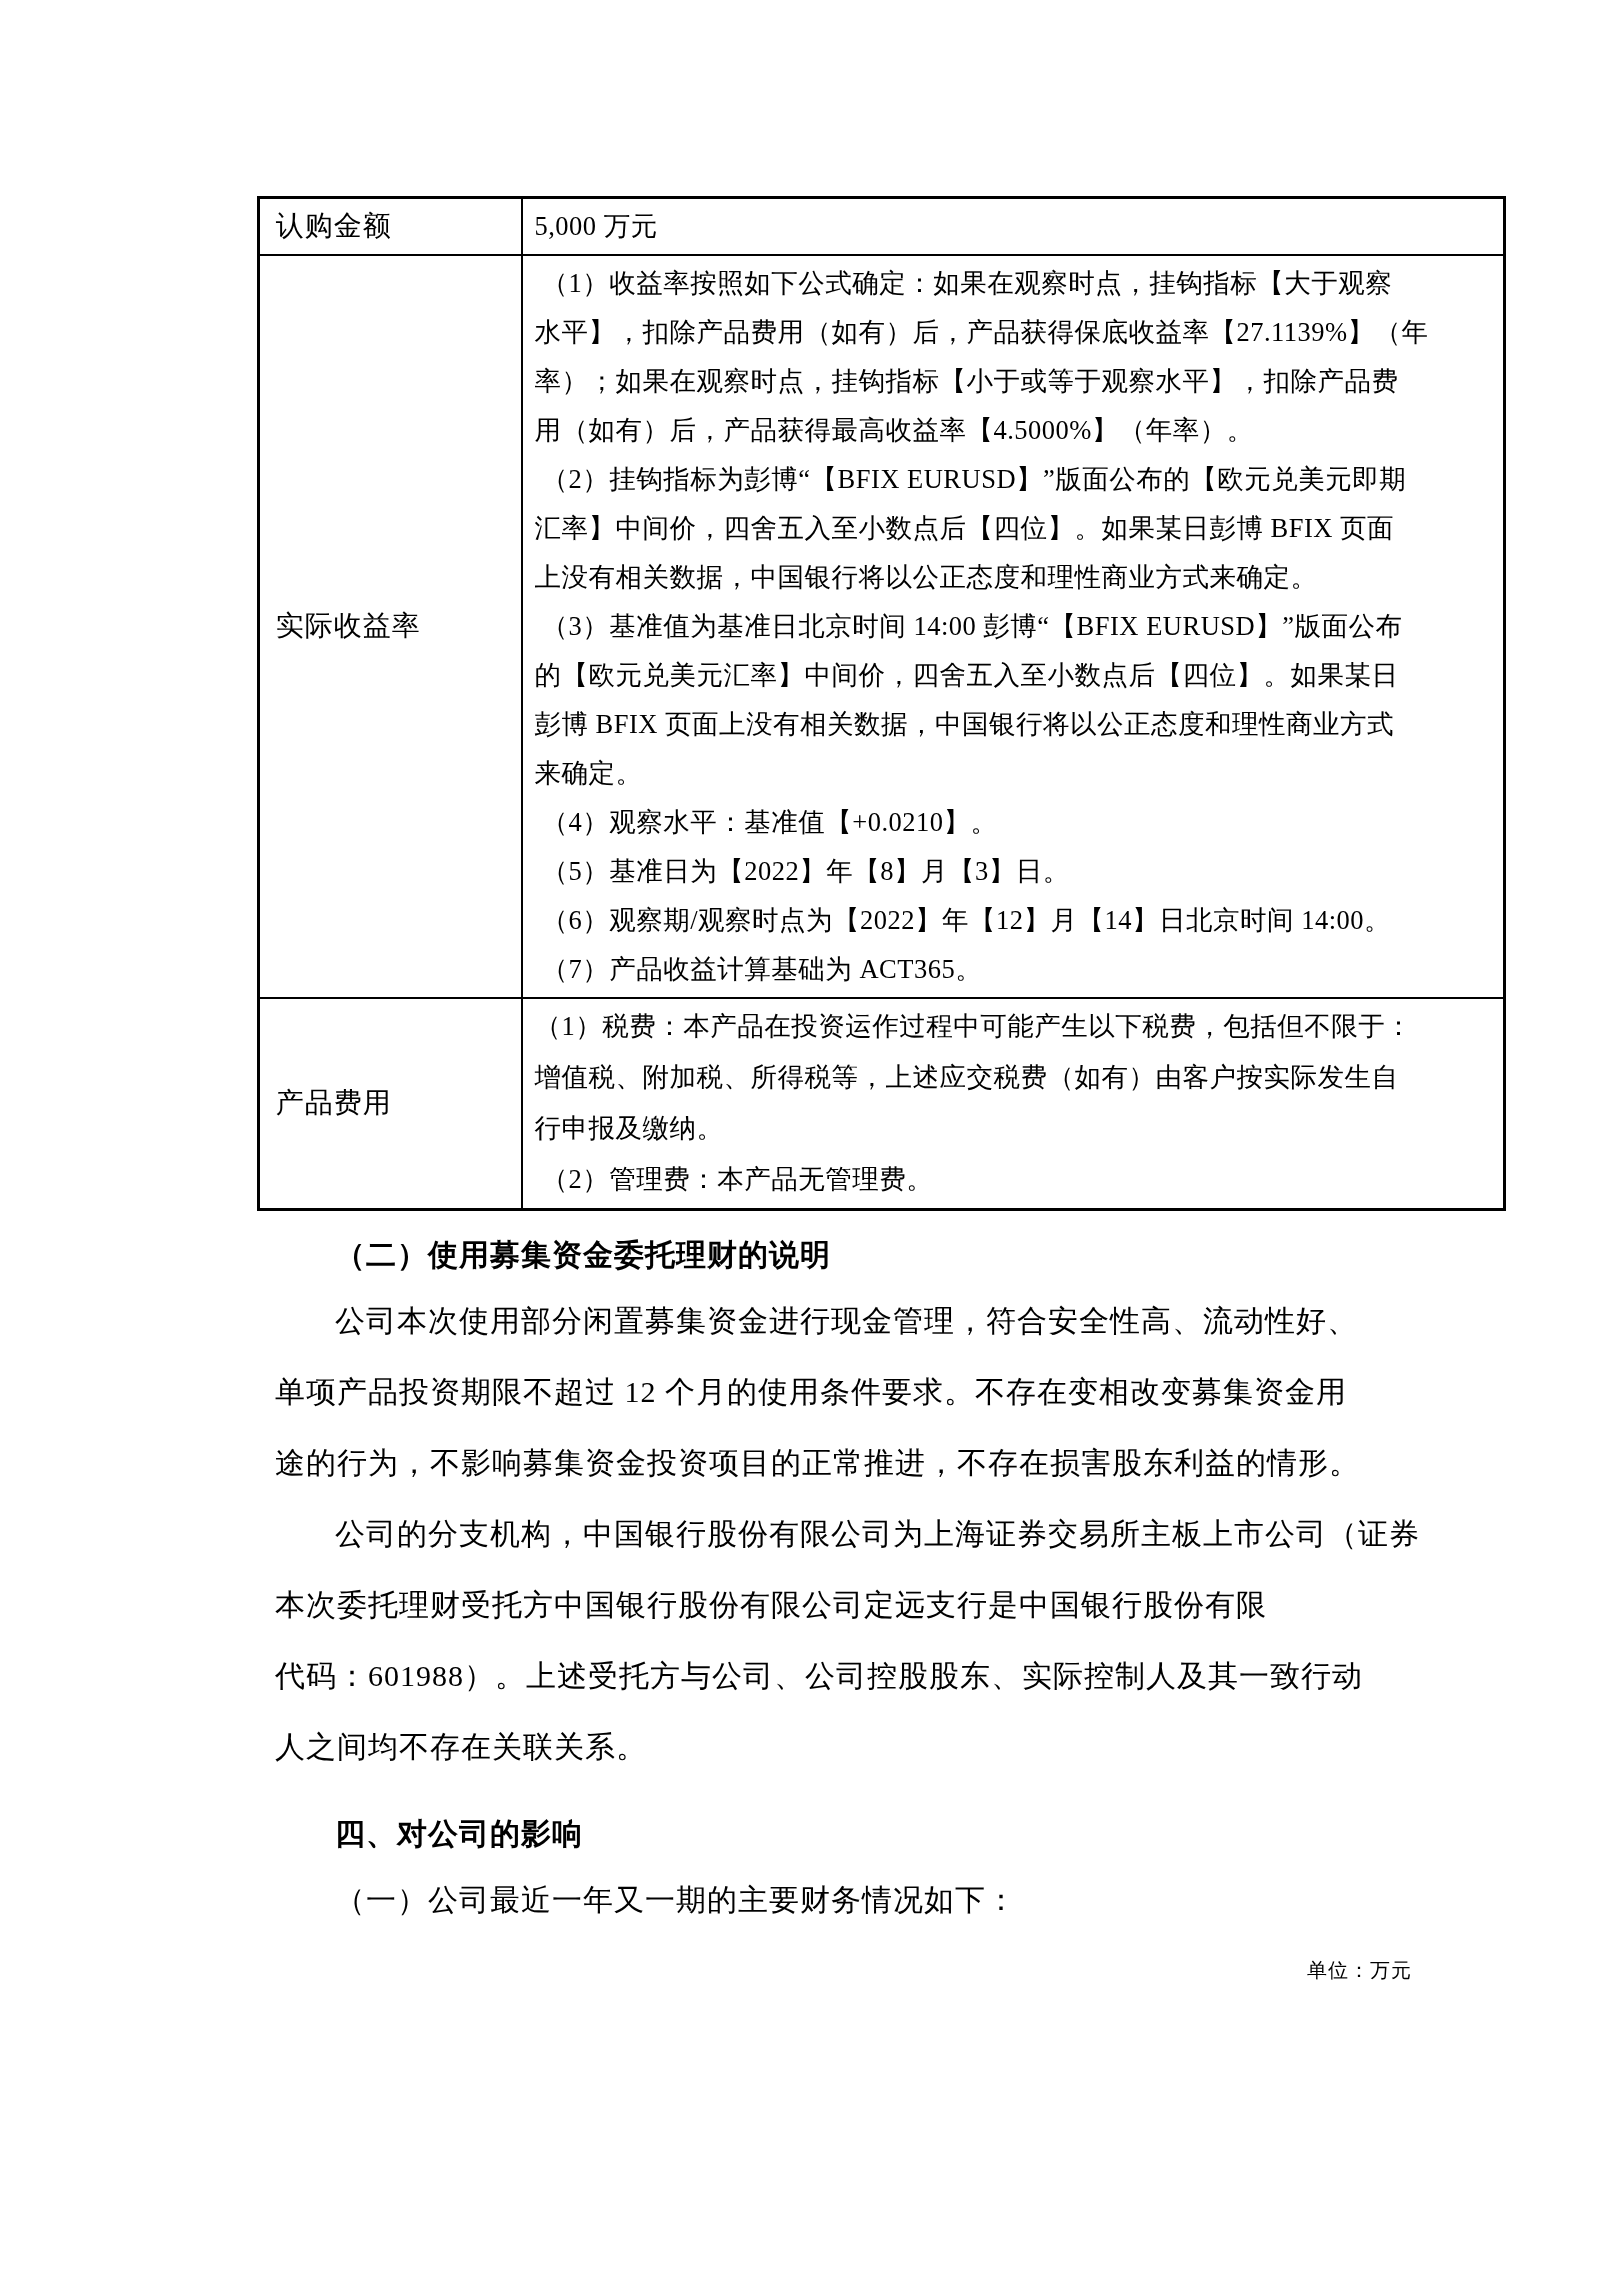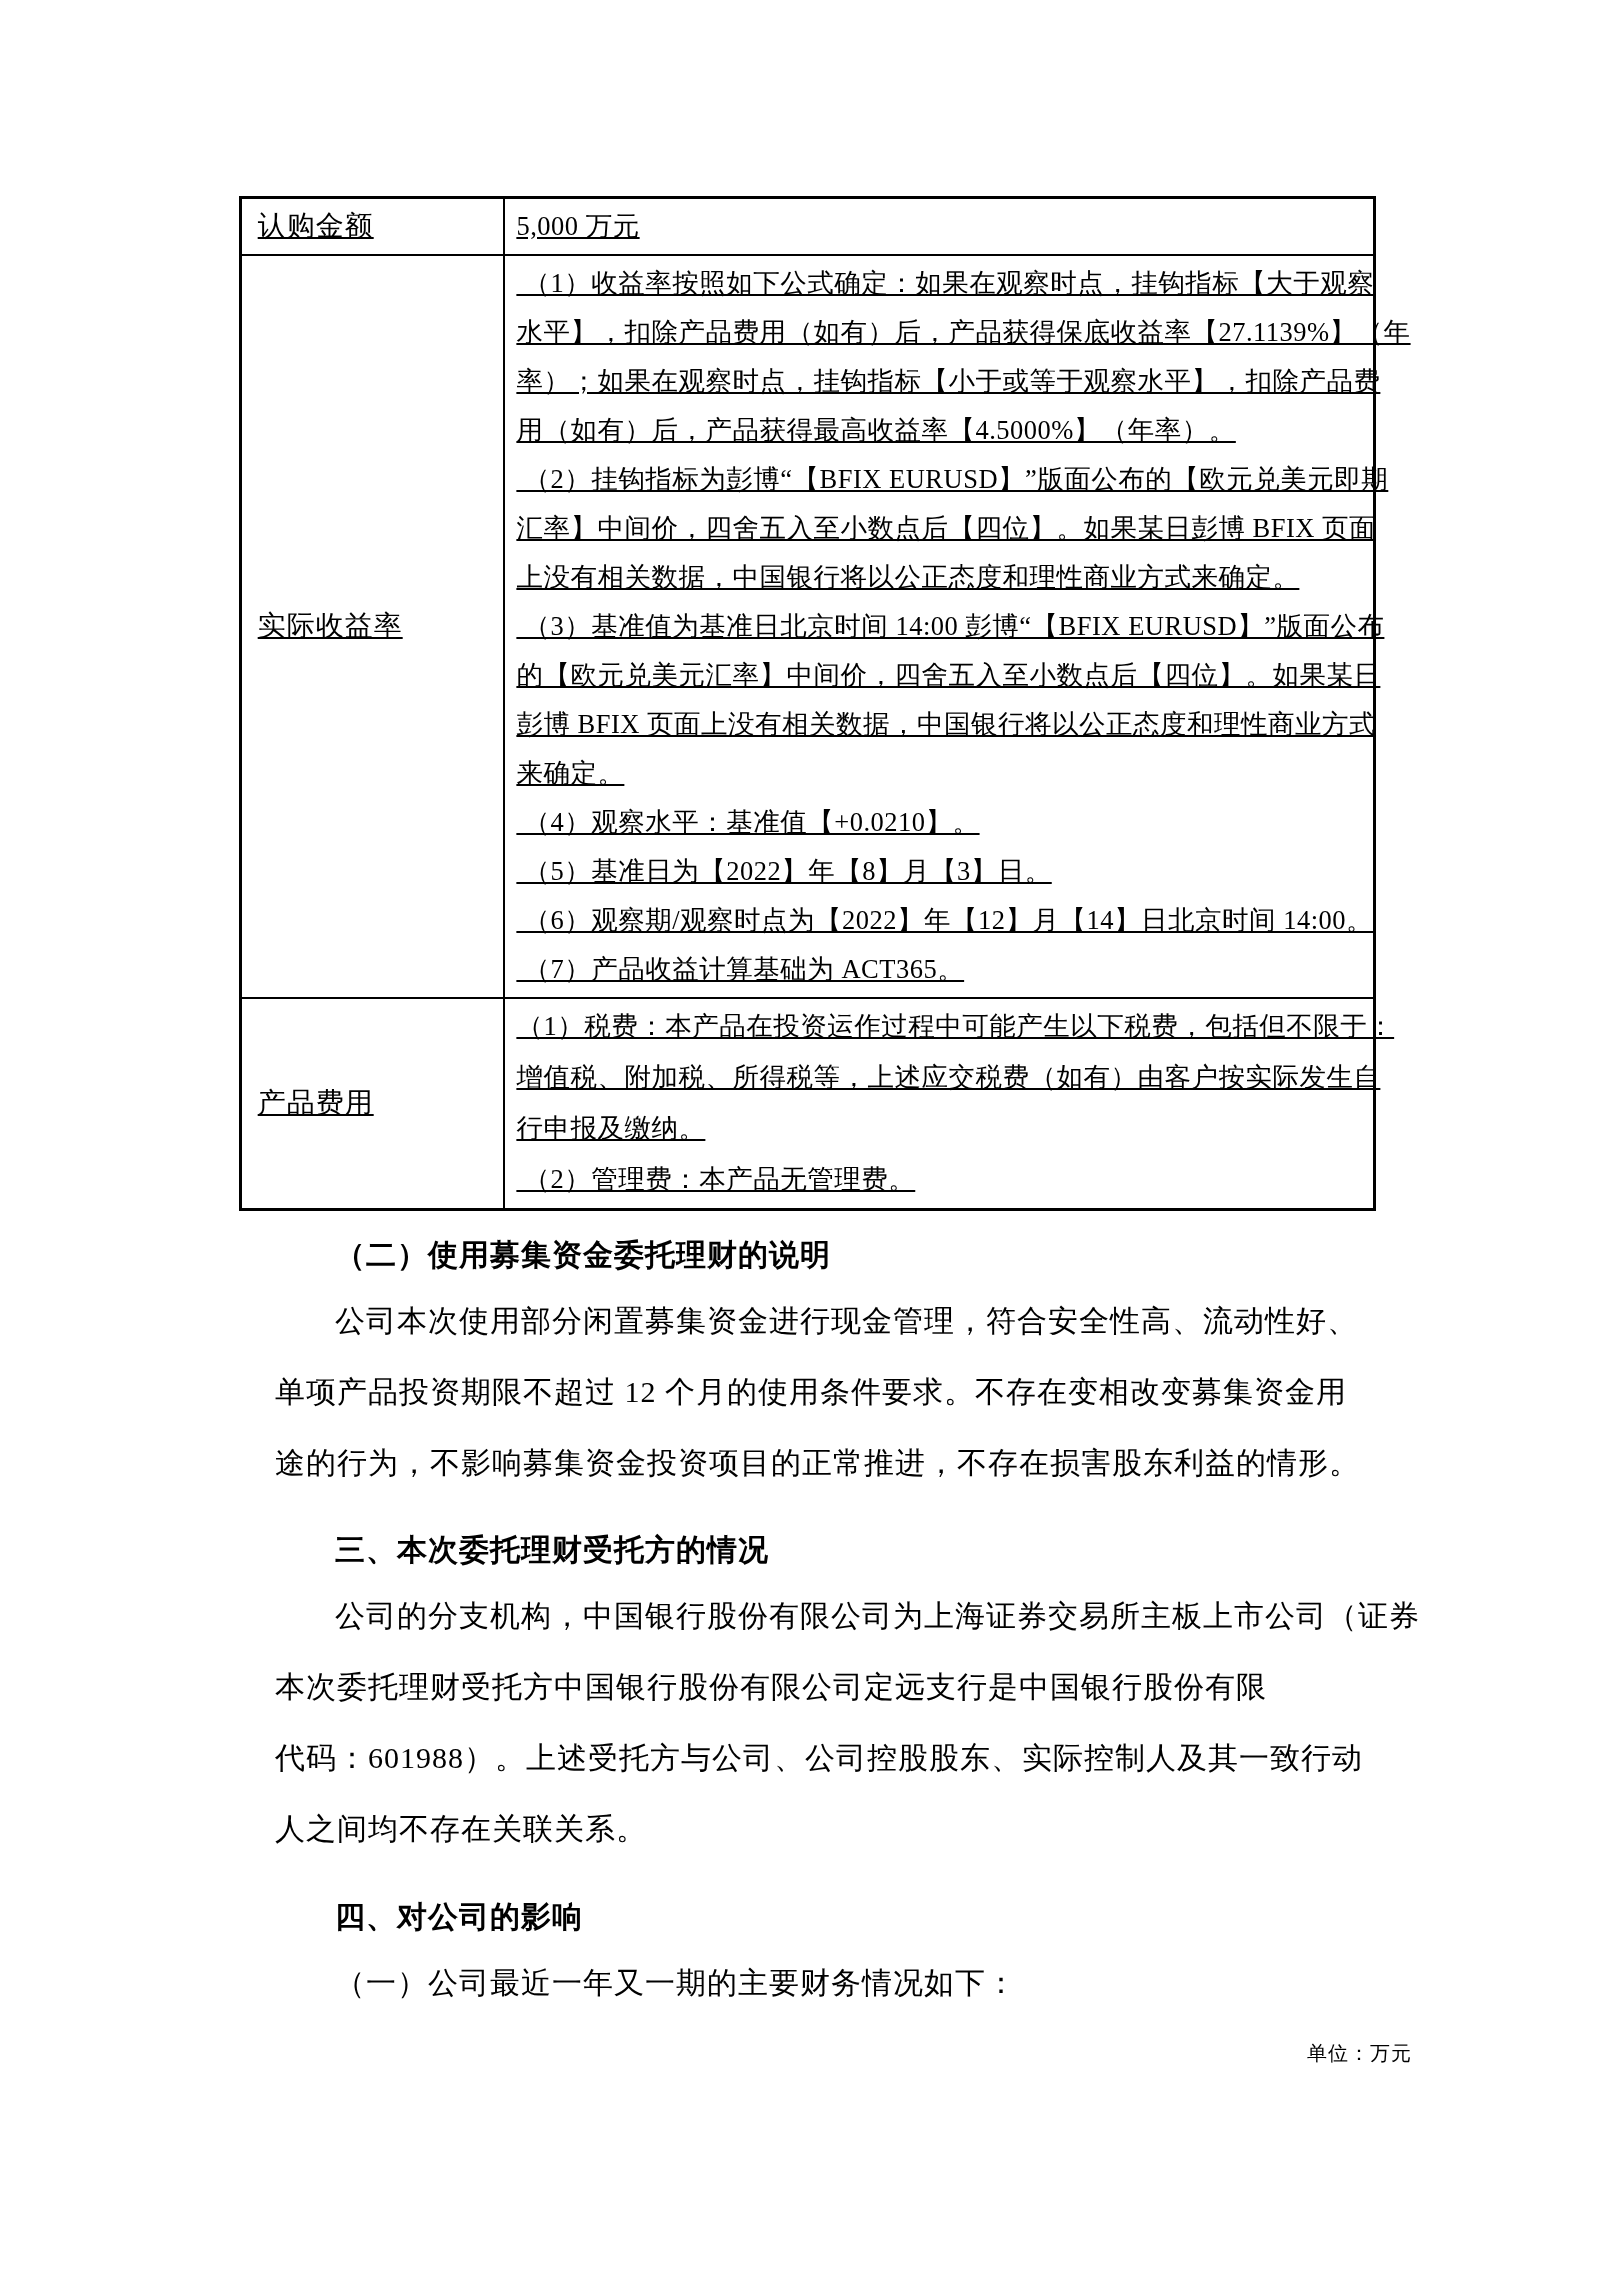--- a/index.html
+++ b/index.html
@@ -12,26 +12,25 @@
     width: 1621px;
     height: 2293px;
     background: #ffffff;
     color: #000000;
     font-family: "Liberation Serif", "DejaVu Serif", serif;
     overflow: hidden;
   }
   
   table.info-table {
     position: absolute;
-    left: 239px;
+    left: 257px;
     top: 196px;
-    width: 1137px;
+    width: 1249px;
     border-collapse: collapse;
     table-layout: fixed;
-    text-decoration: underline;
   }
   table.info-table, table.info-table td {
     border: 2px solid #000;
   }
   table.info-table {
     border: 3.9px solid #000;
   }
   tr.row-fees td {
     border-top: 2.9px solid #000;
   }
@@ -144,21 +143,20 @@
   <div class="body-text">
 
     <h2 class="section-heading">（二）使用募集资金委托理财的说明</h2>
 
     <div class="para">
         <div class="line">公司本次使用部分闲置募集资金进行现金管理，符合安全性高、流动性好、</div>
         <div class="line">单项产品投资期限不超过 12 个月的使用条件要求。不存在变相改变募集资金用</div>
         <div class="line">途的行为，不影响募集资金投资项目的正常推进，不存在损害股东利益的情形。</div>
       </div>
 
-    <h2 class="section-heading">三、本次委托理财受托方的情况</h2>
 
     <div class="para">
         <div class="line">公司的分支机构，中国银行股份有限公司为上海证券交易所主板上市公司（证券</div>
         <div class="line">本次委托理财受托方中国银行股份有限公司定远支行是中国银行股份有限</div>
         <div class="line">代码：601988）。上述受托方与公司、公司控股股东、实际控制人及其一致行动</div>
         <div class="line">人之间均不存在关联关系。</div>
       </div>
 
     <h2 class="section-heading">四、对公司的影响</h2>
 

